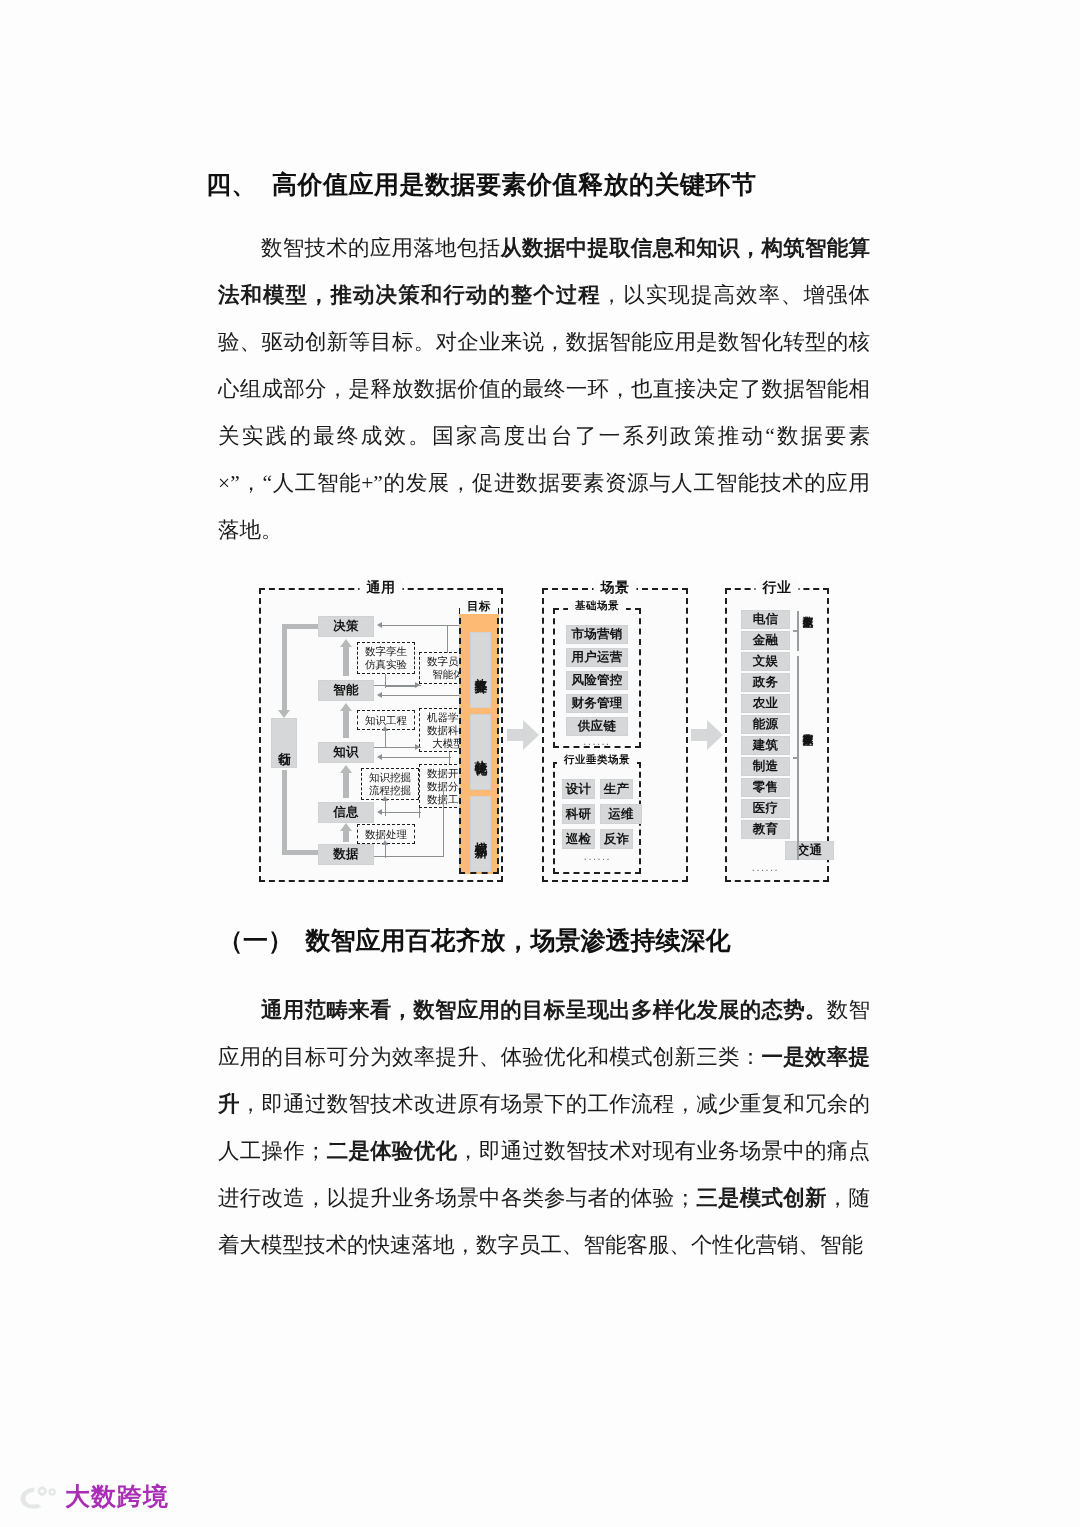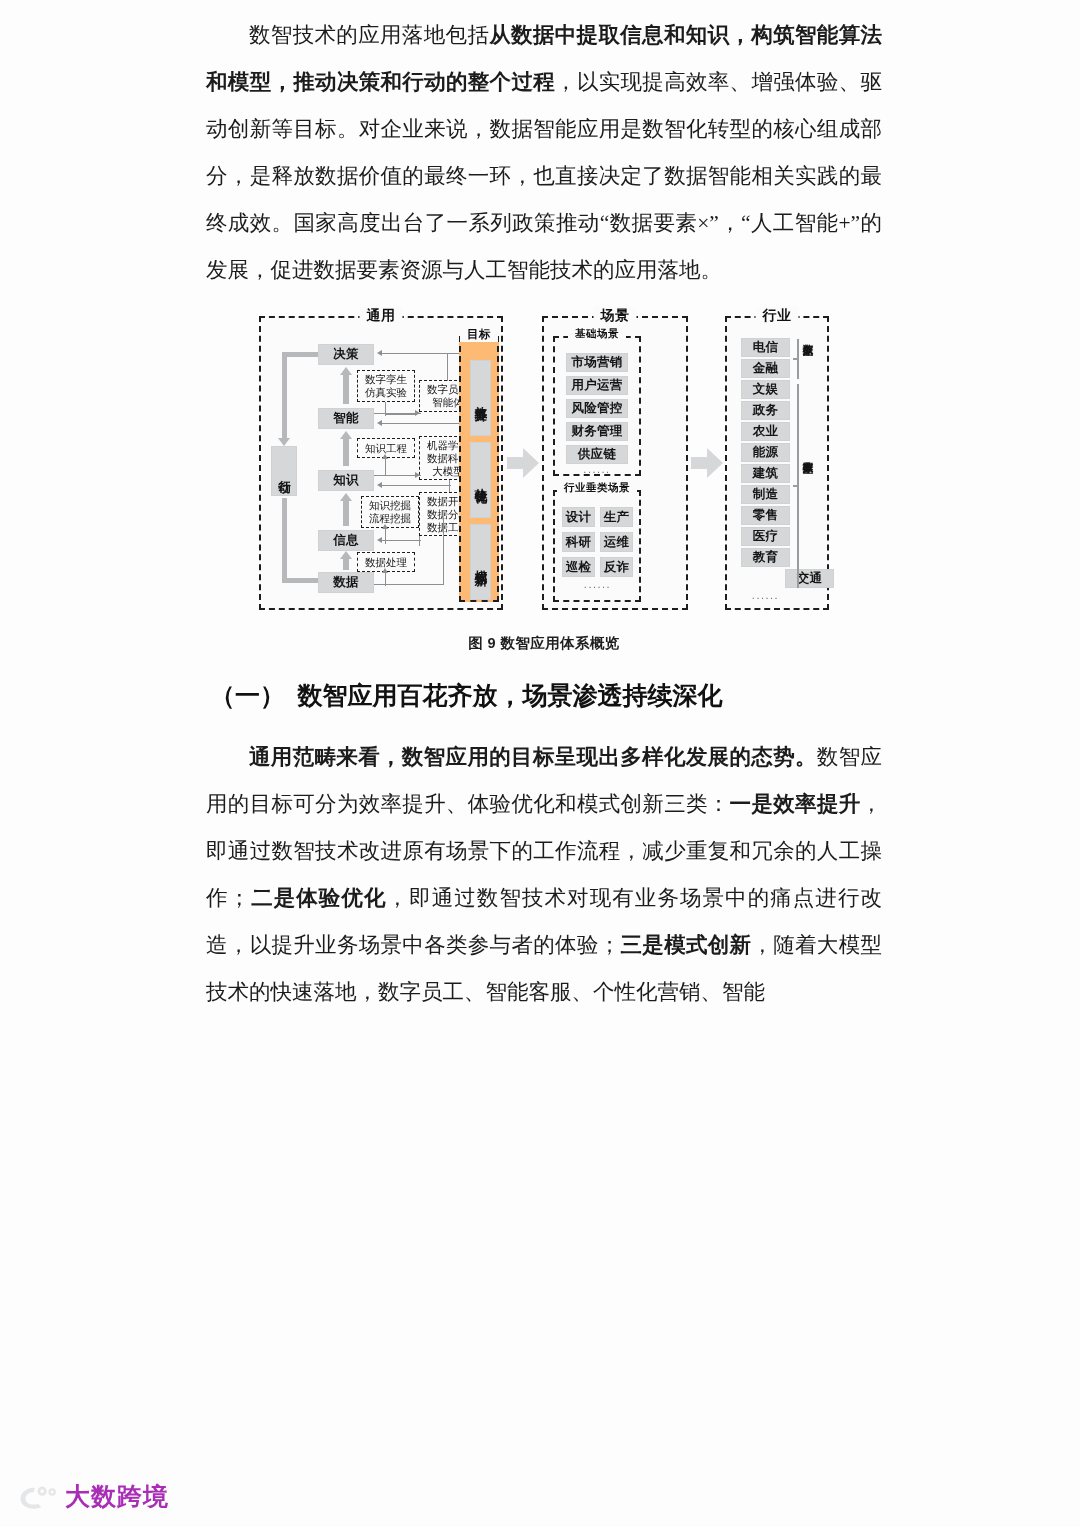--- a/index.html
+++ b/index.html
@@ -35,35 +35,35 @@
     letter-spacing: 0.5px;
     margin: 0;
     padding-top: 168px;
     color: #111;
     white-space: pre;
   }
   .h-sub {
     font-family: "Liberation Serif", "DejaVu Serif", serif;
     font-weight: bold;
     font-size: 25px;
-    margin: 4px;
+    margin: 12px;
     padding-top: 22px;
     padding-bottom: 6px;
     color: #111;
     white-space: pre;
   }
 
   
   .para {
     font-size: 21.5px;
     line-height: 47px;
     text-align: justify;
     text-justify: inter-ideograph;
     text-indent: 2em;
-    margin: 0;
+    margin: 12px;
     padding-top: 12px;
     color: #1c1c1c;
   }
   .para b { font-weight: bold; }
 
   
   .figure-wrap {
     padding-top: 14px;
     display: flex;
     justify-content: center;
@@ -246,20 +246,21 @@
     letter-spacing: 1px;
   }
 </style>
 </head>
 <body>
 
 <div class="page">
 
   <div class="content">
 
+    <h1 class="h-section">四、  高价值应用是数据要素价值释放的关键环节</h1>
 
     <p class="para"><span>数智技术的应用落地包括</span><b>从数据中提取信息和知识，构筑智能算法和模型，推动决策和行动的整个过程</b><span>，以实现提高效率、增强体验、驱动创新等目标。对企业来说，数据智能应用是数智化转型的核心组成部分，是释放数据价值的最终一环，也直接决定了数据智能相关实践的最终成效。国家高度出台了一系列政策推动“数据要素×”，“人工智能+”的发展，促进数据要素资源与人工智能技术的应用落地。</span></p>
 
     <div class="figure-wrap">
       <div class="figure">
 
         <div class="panel" style="left:0px; top:8px; width:244px; height:294px;">
           <div class="panel-title">通用</div>
 
           <div class="gbox vert" style="left:10px; top:128px; width:26px; height:50px;">行动</div>
@@ -373,21 +374,21 @@
             <div class="gbox" style="left:11px; top:84px; width:62px; height:19px;">财务管理</div>
             <div class="gbox" style="left:11px; top:107px; width:62px; height:19px;">供应链</div>
             <div class="dots" style="left:11px; top:125px; width:62px;">......</div>
           </div>
 
           <div class="panel" style="left:9px; top:172px; width:88px; height:112px;">
             <div class="panel-title xs">行业垂类场景</div>
             <div class="gbox" style="left:7px; top:15px; width:33px; height:20px;">设计</div>
             <div class="gbox" style="left:45px; top:15px; width:33px; height:20px;">生产</div>
             <div class="gbox" style="left:7px; top:40px; width:33px; height:20px;">科研</div>
-            <div class="gbox" style="left:45px; top:40px; width:33px; height:20px;">运维</div>
+            <div class="gbox" style="left:45px; top:40px; width:42px; height:20px;">运维</div>
             <div class="gbox" style="left:7px; top:65px; width:33px; height:20px;">巡检</div>
             <div class="gbox" style="left:45px; top:65px; width:33px; height:20px;">反诈</div>
             <div class="dots" style="left:7px; top:86px; width:71px;">......</div>
           </div>
 
         </div>
 
         <svg class="big-arrow" style="left:432px; top:140px;" width="32" height="30" viewBox="0 0 32 30">
           <polygon points="0,9 16,9 16,0 32,15 16,30 16,21 0,21" fill="#d5d7d8"></polygon>
         </svg>
@@ -414,21 +415,20 @@
           <div class="side-label" style="left:76px; top:18px;">数据原生</div>
 
           <div class="brace-line" style="left:70px; top:66px; height:204px;"></div>
           <div class="brace-tick" style="left:66px; top:167px;"></div>
           <div class="side-label" style="left:76px; top:135px;">非数据原生</div>
         </div>
 
       </div>
     </div>
 
-    <div class="fig-caption">图 9  数智应用体系概览</div>
 
     <h2 class="h-sub">（一）  数智应用百花齐放，场景渗透持续深化</h2>
 
     <p class="para"><b>通用范畴来看，数智应用的目标呈现出多样化发展的态势。</b><span>数智应用的目标可分为效率提升、体验优化和模式创新三类：</span><b>一是效率提升</b><span>，即通过数智技术改进原有场景下的工作流程，减少重复和冗余的人工操作；</span><b>二是体验优化</b><span>，即通过数智技术对现有业务场景中的痛点进行改造，以提升业务场景中各类参与者的体验；</span><b>三是模式创新</b><span>，随着大模型技术的快速落地，数字员工、智能客服、个性化营销、智能</span></p>
 
   </div>
 
   <div class="watermark">
     <svg class="wm-logo" viewBox="0 0 48 34" width="40" height="30">
       <path d="M20 6 C10 6 3 12 3 19 C3 26 10 31 19 31 C23 31 26 30 28 29 L24 25 C22 26 20 26 18 26 C13 26 9 23 9 19 C9 15 13 11 19 11 Z" fill="#e3e5e7"></path>

